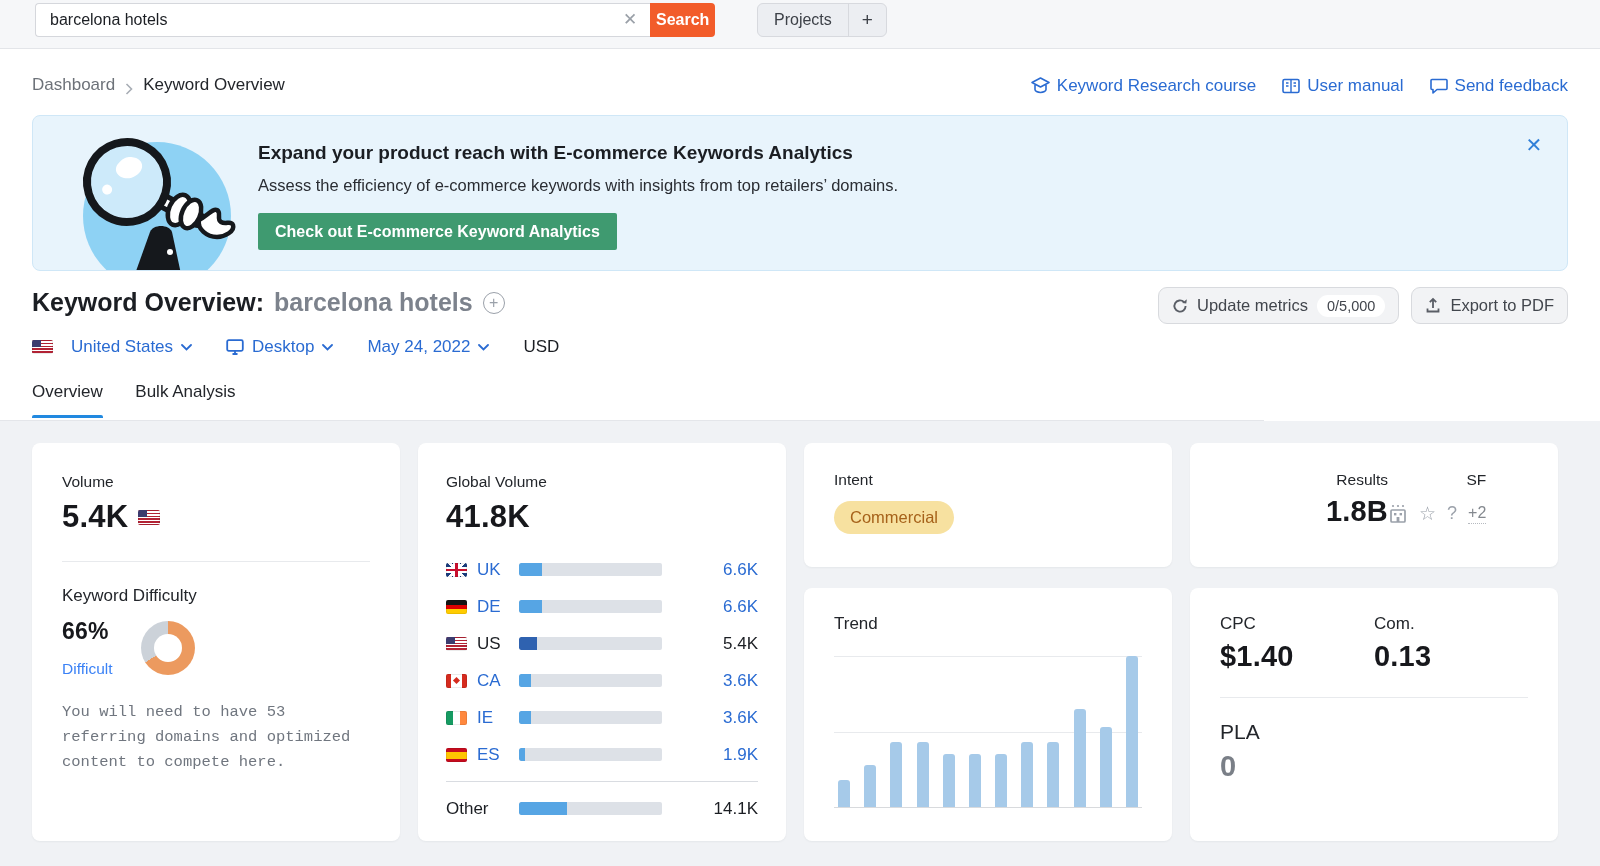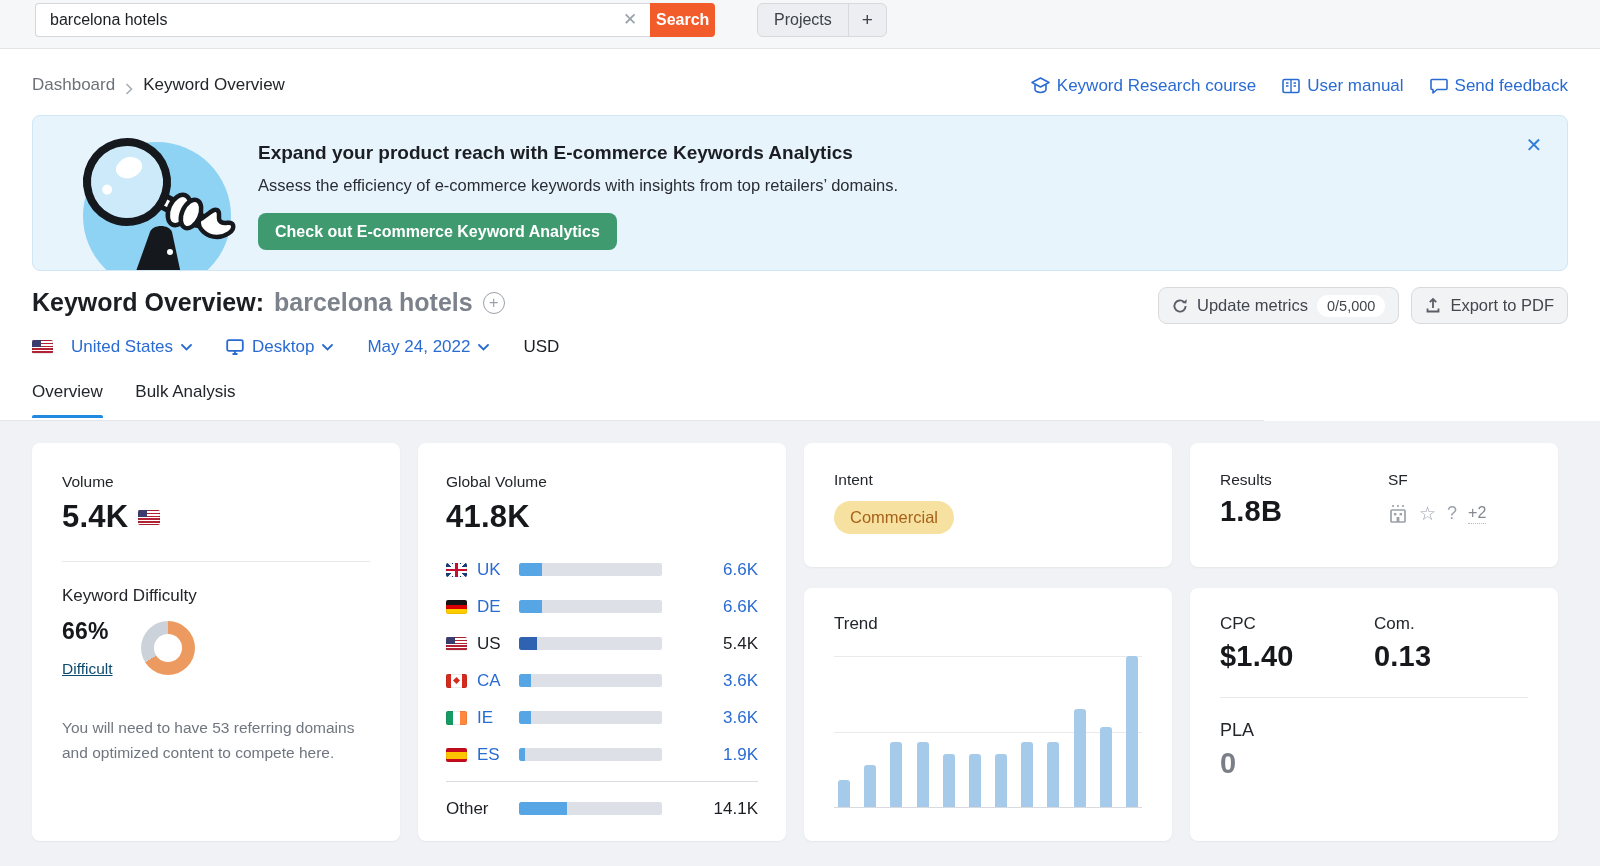--- a/index.html
+++ b/index.html
@@ -25,21 +25,21 @@
   .crumb-cur { color:#23262b; }
   .header-links { position:absolute; right:32px; top:76px; display:flex; align-items:center; gap:26px; }
   .hlink { display:flex; align-items:center; gap:7px; color:#2a6bd2; font-size:17px; cursor:pointer; }
   .hlink svg { flex:none; }
 
   
   .banner { position:absolute; left:32px; top:115px; width:1536px; height:156px; background:#e8f4fc; border:1px solid #cfe7f7; border-radius:8px; overflow:hidden; }
   .banner-illu { position:absolute; left:24px; top:8px; }
   .banner-title { position:absolute; left:225px; top:26px; font-size:19px; font-weight:bold; color:#1b1e23; }
   .banner-sub { position:absolute; left:225px; top:60px; font-size:16.5px; color:#2a2d33; }
-  .banner-cta { position:absolute; left:225px; top:97px; height:37px; padding:0 17px; background:#3f9a70; color:#fff; font-weight:bold; font-size:16px; border:none; border-radius:8px; cursor:pointer; font-family:inherit; }
+  .banner-cta { position:absolute; left:225px; top:97px; height:37px; padding:0 17px; background:#3f9a70; color:#fff; font-weight:bold; font-size:16px; border:none; border-radius:2px; cursor:pointer; font-family:inherit; }
   .banner-close { position:absolute; right:22px; top:18px; width:22px; height:22px; color:#2f7fd8; font-size:20px; font-weight:bold; line-height:22px; text-align:center; cursor:pointer; }
 
   
   .title-row { position:absolute; left:32px; top:288px; display:flex; align-items:center; gap:10px; }
   .page-title { font-size:25px; font-weight:bold; color:#1b1e23; }
   .page-keyword { font-size:25px; font-weight:bold; color:#7c828c; }
   .plus-circle { width:22px; height:22px; border:1.5px solid #9ba1aa; border-radius:50%; color:#9ba1aa; font-size:16px; line-height:19px; text-align:center; cursor:pointer; }
   .title-actions { position:absolute; right:32px; top:287px; display:flex; gap:12px; }
   .gray-btn { display:flex; align-items:center; gap:9px; height:37px; padding:0 13px; background:#f2f3f5; border:1px solid #d8dade; border-radius:9px; font-size:16.5px; color:#42464d; cursor:pointer; font-family:inherit; }
   .quota-pill { background:#fff; border-radius:12px; padding:3px 10px; font-size:14.5px; color:#42464d; }
@@ -68,22 +68,22 @@
 
   .metric-label { font-size:15.5px; color:#23262b; }
   .metric-value { font-size:31px; font-weight:bold; color:#17181c; letter-spacing:.2px; }
 
   
   .vol-value-row { display:flex; align-items:center; gap:10px; margin-top:8px; }
   .card-volume hr { border:none; border-top:1px solid #e8eaed; margin:26px 0 24px; }
   .kd-row { display:flex; align-items:center; gap:28px; margin-top:12px; }
   .kd-donut { width:54px; height:54px; border-radius:50%; position:relative; }
   .kd-donut::after { content:""; position:absolute; left:13px; top:13px; width:28px; height:28px; background:#fff; border-radius:50%; }
-  .kd-level { font-size:15.5px; color:#0c4a6e; margin-top:15px;text-decoration:underline; }
-  .kd-note { margin-top:38px; font-size:15.5px; line-height:1.6; color:#70767f; }
+  .kd-level { font-size:15.5px; color:#3b82f6; margin-top:15px; }
+  .kd-note { margin-top:22px; font-size:15.5px; line-height:1.6; color:#70767f;font-family:Liberation Mono, monospace; }
 
   
   .gv-rows { margin-top:16px; }
   .gv-row { display:flex; align-items:center; height:37px; }
   .gv-flag { flex:none; width:21px; height:14px; border-radius:2px; margin-right:10px; position:relative; overflow:hidden; box-shadow:inset 0 0 0 1px rgba(0,0,0,.08); }
   .gv-code { width:42px; font-size:17px; }
   .gv-code.link { color:#2a6bd2; cursor:pointer; }
   .gv-code.plain { color:#1b1e23; }
   .gv-track { flex:none; width:143px; height:13px; background:#dde1e7; border-radius:2px; overflow:hidden; margin-right:14px; }
   .gv-fill { height:100%; background:#56a5e4; border-radius:2px 0 0 2px; }
@@ -109,21 +109,21 @@
   .flag-ca { background:linear-gradient(90deg,#d52b1e 0 26%,#fff 26% 74%,#d52b1e 74%); }
   .flag-ca::after { content:""; position:absolute; left:8px; top:4px; width:5px; height:5px; background:#d52b1e; transform:rotate(45deg); }
   .flag-ie { background:linear-gradient(90deg,#169b62 0 33%,#fff 33% 66%,#ff883e 66%); }
   .flag-es { background:linear-gradient(180deg,#c60b1e 0 25%,#ffc400 25% 75%,#c60b1e 75%); }
   .flag-inline { display:inline-block; width:22px; height:15px; border-radius:2px; position:relative; overflow:hidden; box-shadow:inset 0 0 0 1px rgba(0,0,0,.08); }
 
   
   .intent-badge { display:inline-block; margin-top:12px; background:#f7e1a0; color:#a6621a; font-size:16.5px; border-radius:17px; padding:7px 16px; }
 
   
-  .two-col { display:flex; }
+  .two-col { display:flex;text-align:right; }
   .two-col .col-l { width:168px; }
   .sf-icons { display:flex; align-items:center; gap:11px; margin-top:14px; color:#9ba1aa; }
   .sf-star { font-size:19px; line-height:20px; }
   .sf-q { font-size:18px; }
   .sf-more { font-size:16px; color:#84898f; border-bottom:1px dotted #b6bac0; padding-bottom:1px; cursor:pointer; }
 
   
   .trend-chart { position:relative; margin-top:22px; height:152px; }
   .grid-line { position:absolute; left:0; right:0; height:1px; background:#e8eaed; }
   .grid-base { position:absolute; left:0; right:0; bottom:0; height:1px; background:#d8dadd; }
@@ -411,20 +411,20 @@
           <div class="metric-value">$1.40</div>
         </div>
         <div class="cell">
           <div class="metric-label" style="font-size:17px;">Com.</div>
           <div class="metric-value">0.13</div>
         </div>
       </div>
       <hr>
       <div class="cpc-grid">
         <div class="cell">
-          <div class="metric-label" style="font-size:18px;">PLA</div>
+          <div class="metric-label" style="font-size:21px;">PLA</div>
           <div class="metric-value val-gray" style="margin-top:6px;font-size:29px;">0</div>
         </div>
       </div>
     </div>
 
   </div>
 </div>
 
 </body></html>

